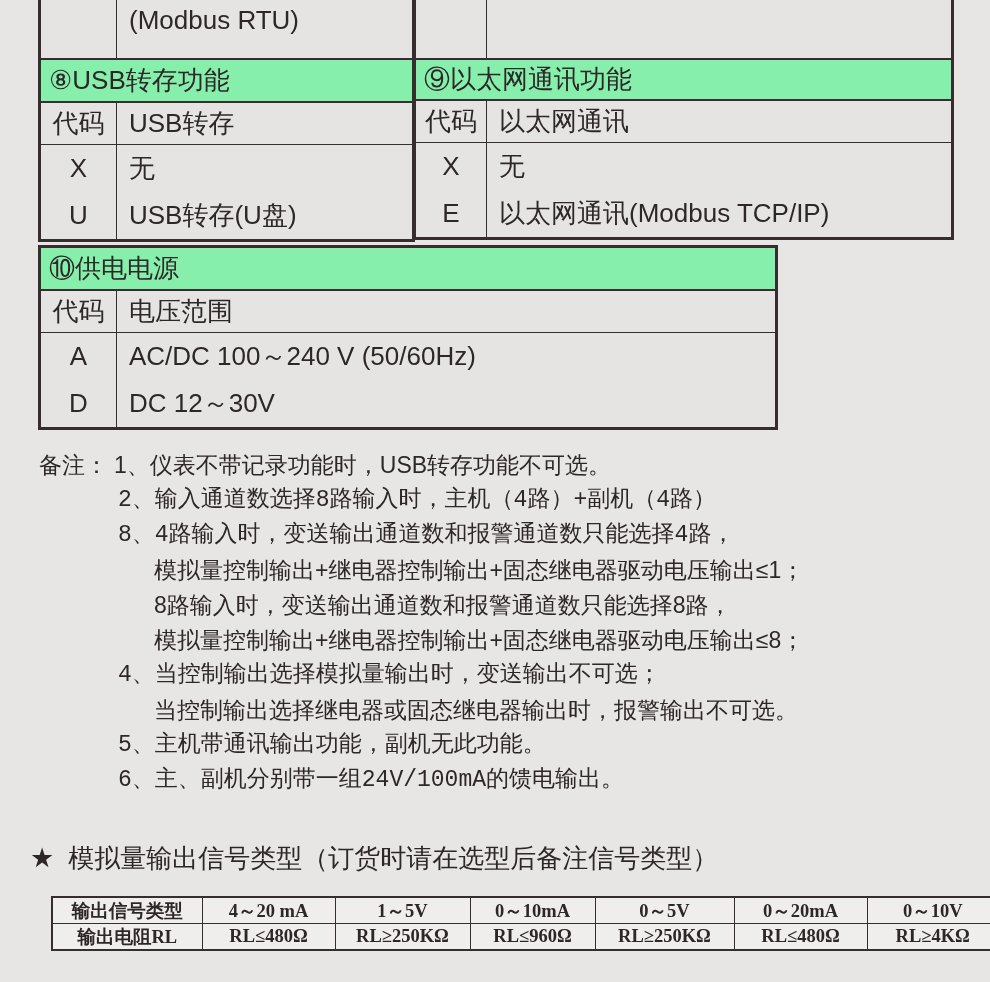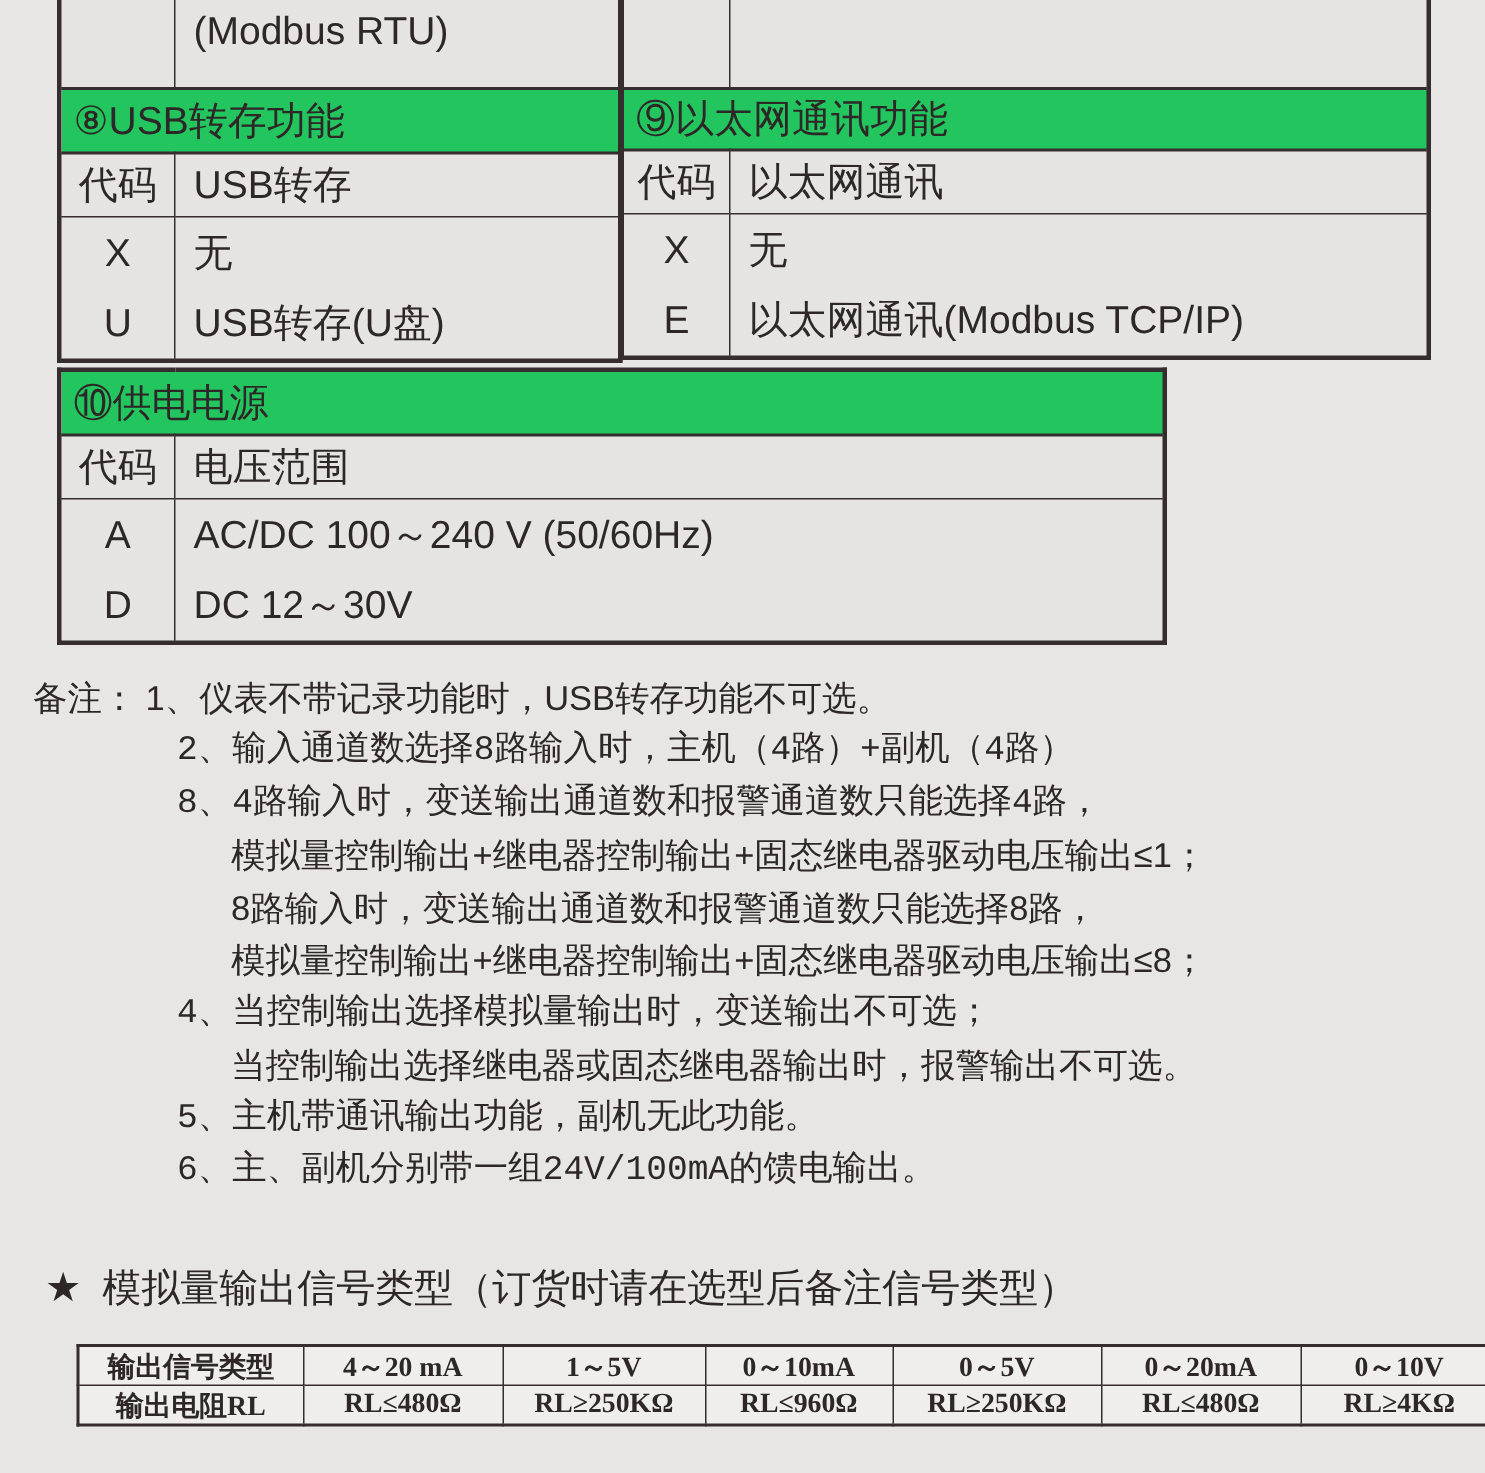--- a/index.html
+++ b/index.html
@@ -16,34 +16,34 @@
   
   table.spec { border-collapse:collapse; table-layout:fixed; border:3px solid #362d2e; }
   table.spec td {
     border:1.6px solid #362d2e;
     background:#e6e4e3;
     font-size:26px;
     padding:0;
     overflow:hidden;
   }
   table.spec td.hdr {
-    background:#22c55e;
+    background:#86efac;
     padding:2px 4px 2px 8px;
     border-bottom:2.4px solid #362d2e;
     border-top:2.4px solid #362d2e;
   }
   table.spec td.code { text-align:center; }
   table.spec td.desc { padding-left:12px; }
   table.spec td.partial { vertical-align:top; }
   .dl { height:47px; display:flex; align-items:center; }
   td.code .dl { justify-content:center; }
 
   
   .note-line { font-size:23px; line-height:35px; white-space:nowrap; }
-  .ind-a { padding-left:22px; }
+  .ind-a { padding-left:39px; }
   .ind-b { padding-left:118px;font-family:Liberation Mono, monospace; }
   .ind-c { padding-left:154px; }
   .note-label { margin-right:6px; }
 
   
   .star-line { font-size:26px; line-height:34px; white-space:nowrap; }
   .star-glyph { margin-right:14px; font-size:27px; }
 
   
   table.sig { border-collapse:collapse; table-layout:fixed; border:2.6px solid #362d2e;margin-left:28px; }

